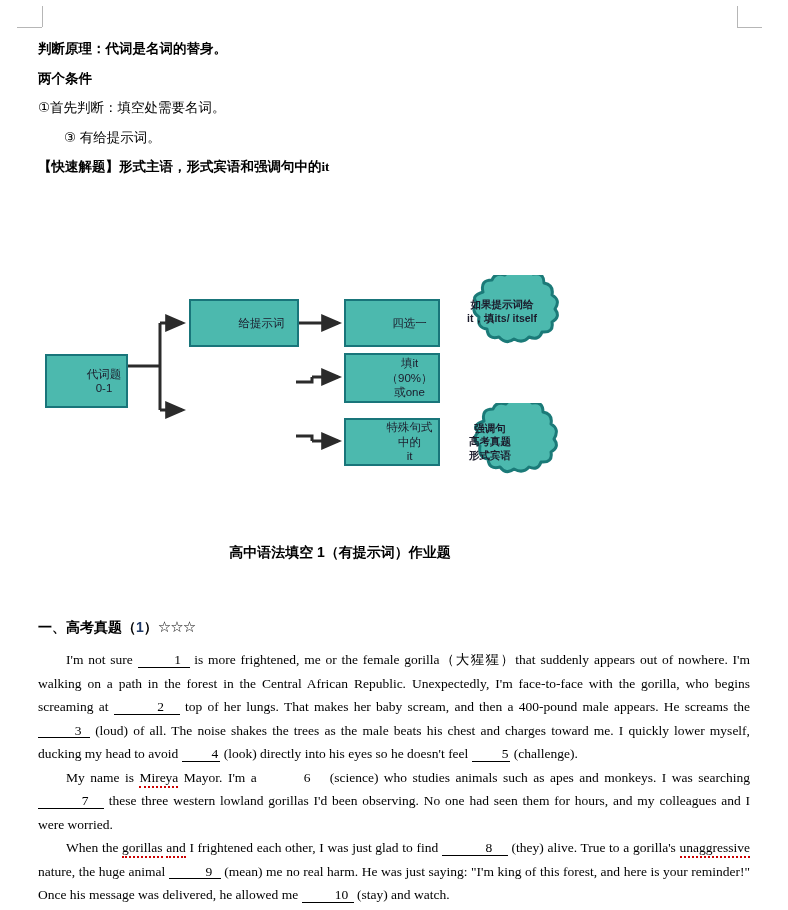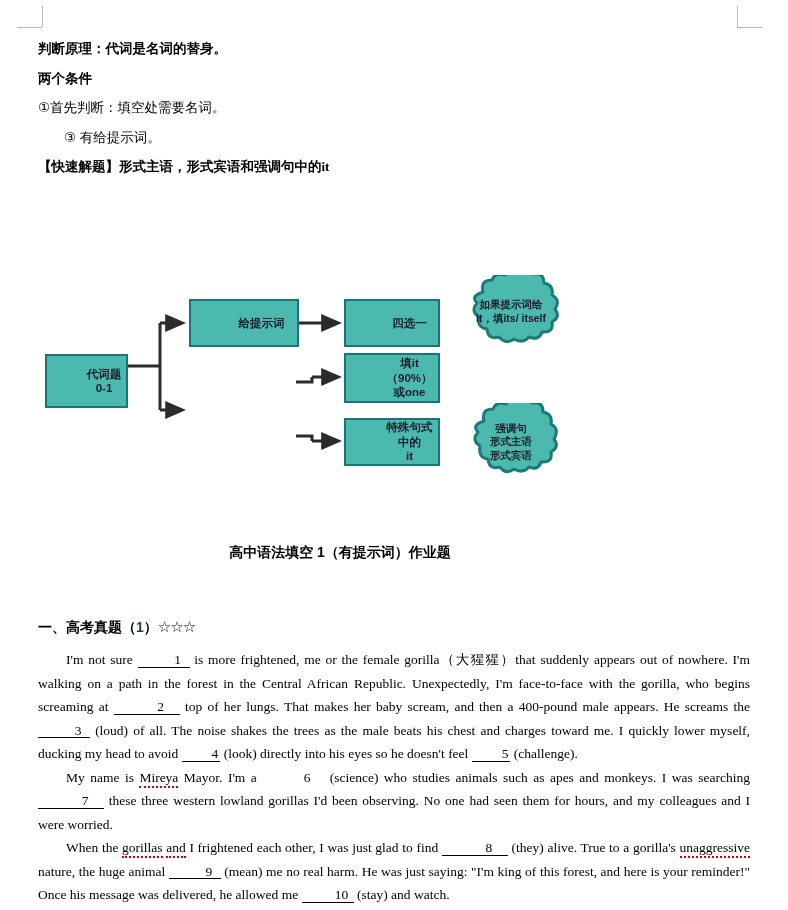--- a/index.html
+++ b/index.html
@@ -75,32 +75,32 @@
   .fc-box {
     position: absolute;
     box-sizing: border-box;
     background: #4cb9ae;
     border: 2px solid #19757a;
     display: flex;
     align-items: center;
     justify-content: center;
     text-align: center;
     font-family: "Liberation Sans", "DejaVu Sans", sans-serif;
-    font-weight: bold;
+    font-weight: normal;
     font-size: 11.5px;
     color: #1b1b2b;
     line-height: 1.25;
     white-space: pre-line;
     padding-left: 35px;
   }
   .fc-cloud {
     position: absolute;
     display: flex;
     align-items: center;
-    justify-content: center;
+    justify-content: flex-start;
     text-align: center;
     font-family: "Liberation Sans", "DejaVu Sans", sans-serif;
     font-weight: bold;
     font-size: 10.5px;
     color: #1b1b2b;
     line-height: 1.3;
     white-space: pre-line;
   }
   .fc-cloud .cloud-bg {
     position: absolute;
@@ -245,21 +245,21 @@
 it，填its/ itself</span>
   </div>
 
   <div class="fc-cloud" style="left:463px; top:145px; width:96px; height:78px;">
     <svg class="cloud-bg" viewBox="0 0 96 78" preserveAspectRatio="none">
       <path d="M21 18 q-3 -12 9 -12 q3 -8 13 -5 q5 -7 13 -3 q8 -5 13 2 q11 -2 11 9
                q10 2 8 12 q9 5 3 15 q6 8 -3 13 q2 11 -10 10 q-3 9 -12 5 q-6 7 -15 2
                q-8 6 -14 -2 q-11 3 -12 -8 q-10 -1 -8 -13 q-9 -6 -2 -14 q-7 -7 6 -11 z" fill="#4cb9ae" stroke="#1b7a78" stroke-width="3" stroke-linejoin="round"></path>
     </svg>
     <span class="cloud-text">强调句
-形式主语
+高考真题
 形式宾语</span>
   </div>
 </div>
 
 <div class="ws-title">高中语法填空 1（有提示词）作业题</div>
 
 <div class="ws-section">
   <span>一、高考真题（</span><span class="num-1">1</span><span>）</span><span class="stars">☆☆☆</span>
 </div>
 

